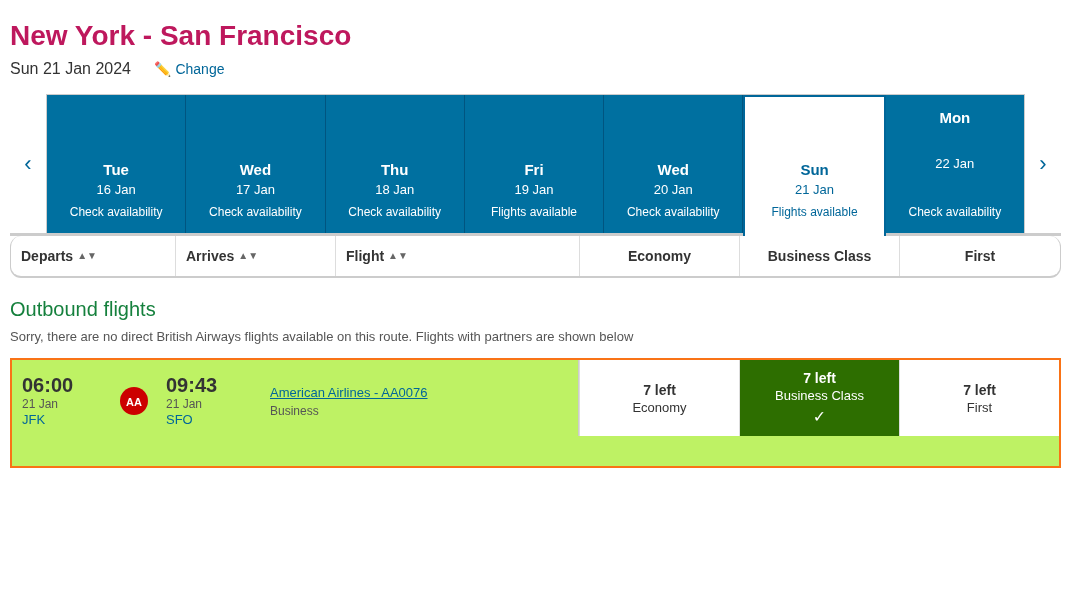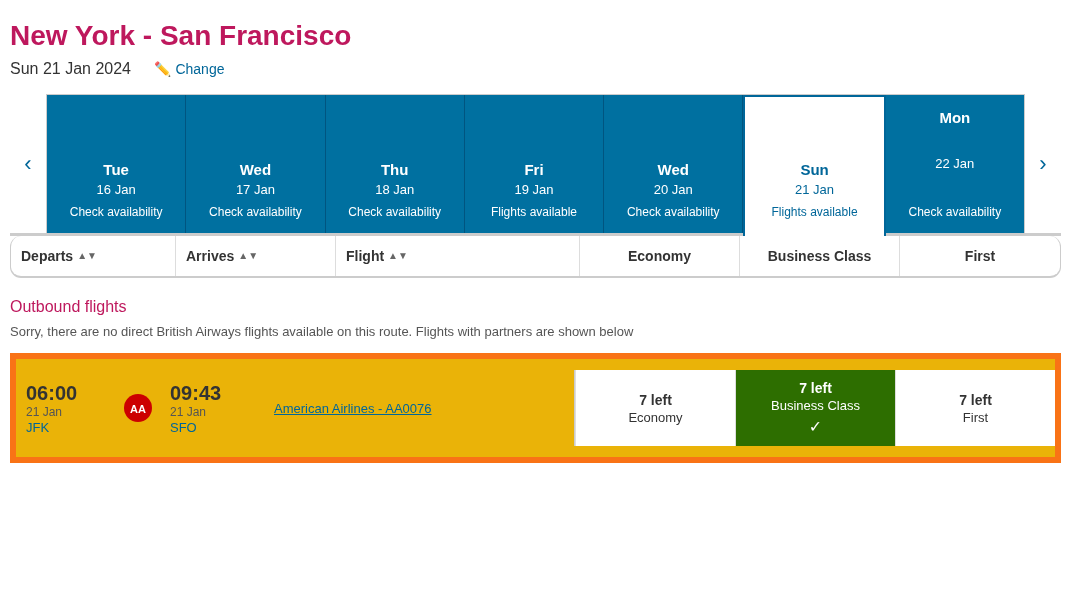--- a/index.html
+++ b/index.html
@@ -131,37 +131,37 @@
     .th-economy { width: 160px; border-right: 1px solid #ddd; text-align: center; justify-content: center; }
     .th-business { width: 160px; border-right: 1px solid #ddd; text-align: center; justify-content: center; }
     .th-first { width: 160px; text-align: center; justify-content: center; }
     .sort-icon { color: #666; font-size: 10px; display: flex; flex-direction: column; line-height: 1; }
 
     
     .outbound-section {
       margin-top: 20px;
     }
     .outbound-title {
-      font-size: 16px;
-      color: #be185d;
+      font-size: 20px;
+      color: #15803d;
       font-weight: normal;
       margin-bottom: 8px;
     }
     .outbound-note {
       font-size: 13px;
       color: #555;
       margin-bottom: 14px;
     }
 
     
     .flight-row {
       display: flex;
-      border: 6px solid #f97316;
-      background: #eab308;
-      align-items: center;
+      border: 2px solid #f97316;
+      background: #bef264;
+      align-items: flex-start;
       min-height: 110px;
     }
     .flight-info {
       display: flex;
       align-items: center;
       padding: 14px 10px;
       flex: 1;
       gap: 14px;
     }
     .depart-block {
@@ -372,20 +372,21 @@
       <text x="15" y="20" text-anchor="middle" font-size="11" font-weight="bold" fill="white" font-family="Arial">AA</text>
     </svg>
         </div>
         <div class="arrive-block">
           <div class="arrive-time">09:43</div>
           <div class="arrive-date">21 Jan</div>
           <a class="arrive-airport">SFO</a>
         </div>
         <div class="flight-details-block">
           <a class="flight-link">American Airlines - AA0076</a>
+          <div class="flight-cabin">Business</div>
         </div>
       </div>
       <div class="fare-cells">
 
         <div class="fare-cell">
           <span class="fare-seats">7 left</span>
           <span class="fare-class">Economy</span>
 
         </div>
 

